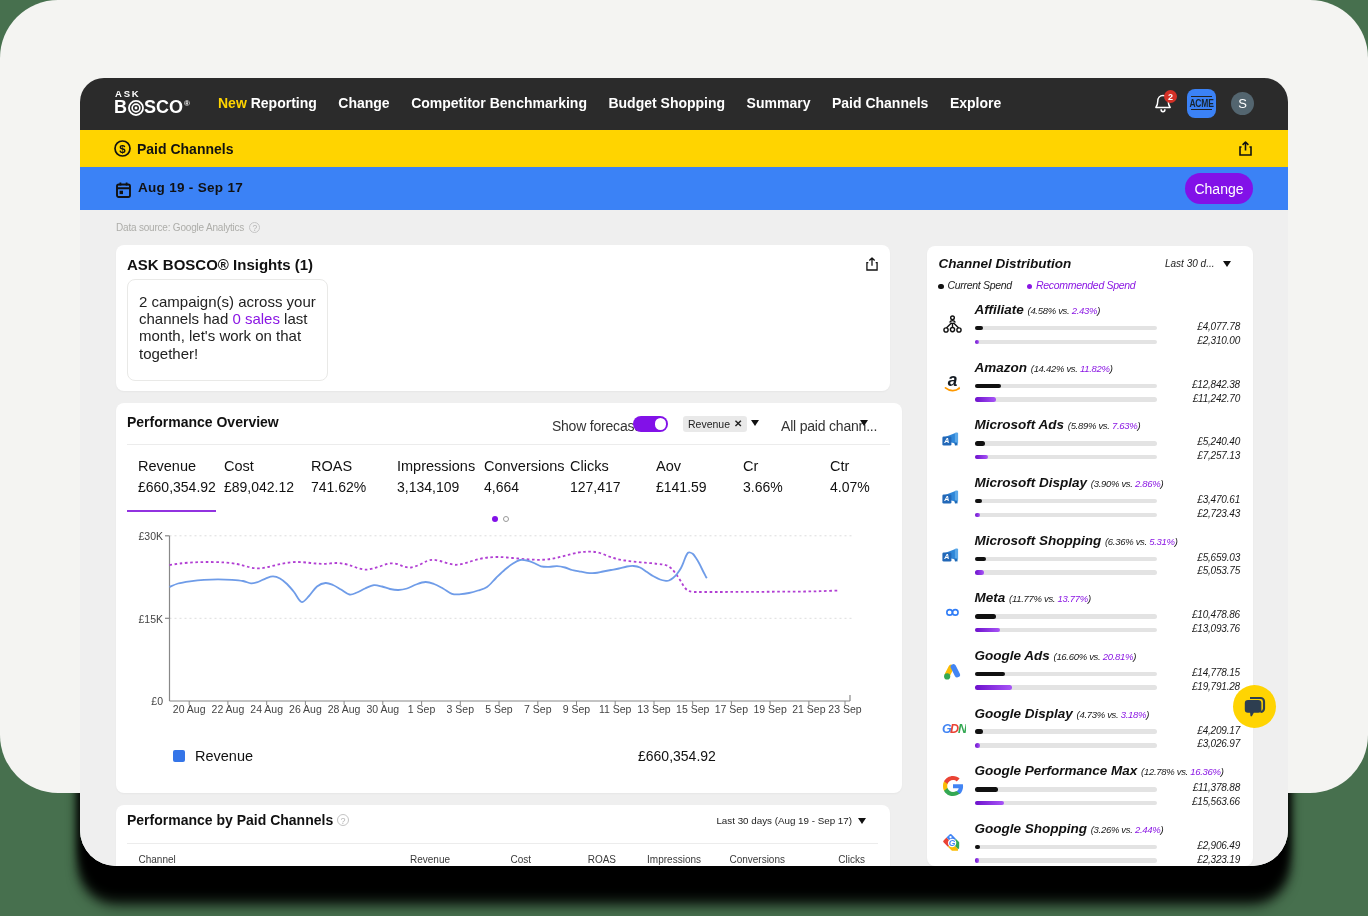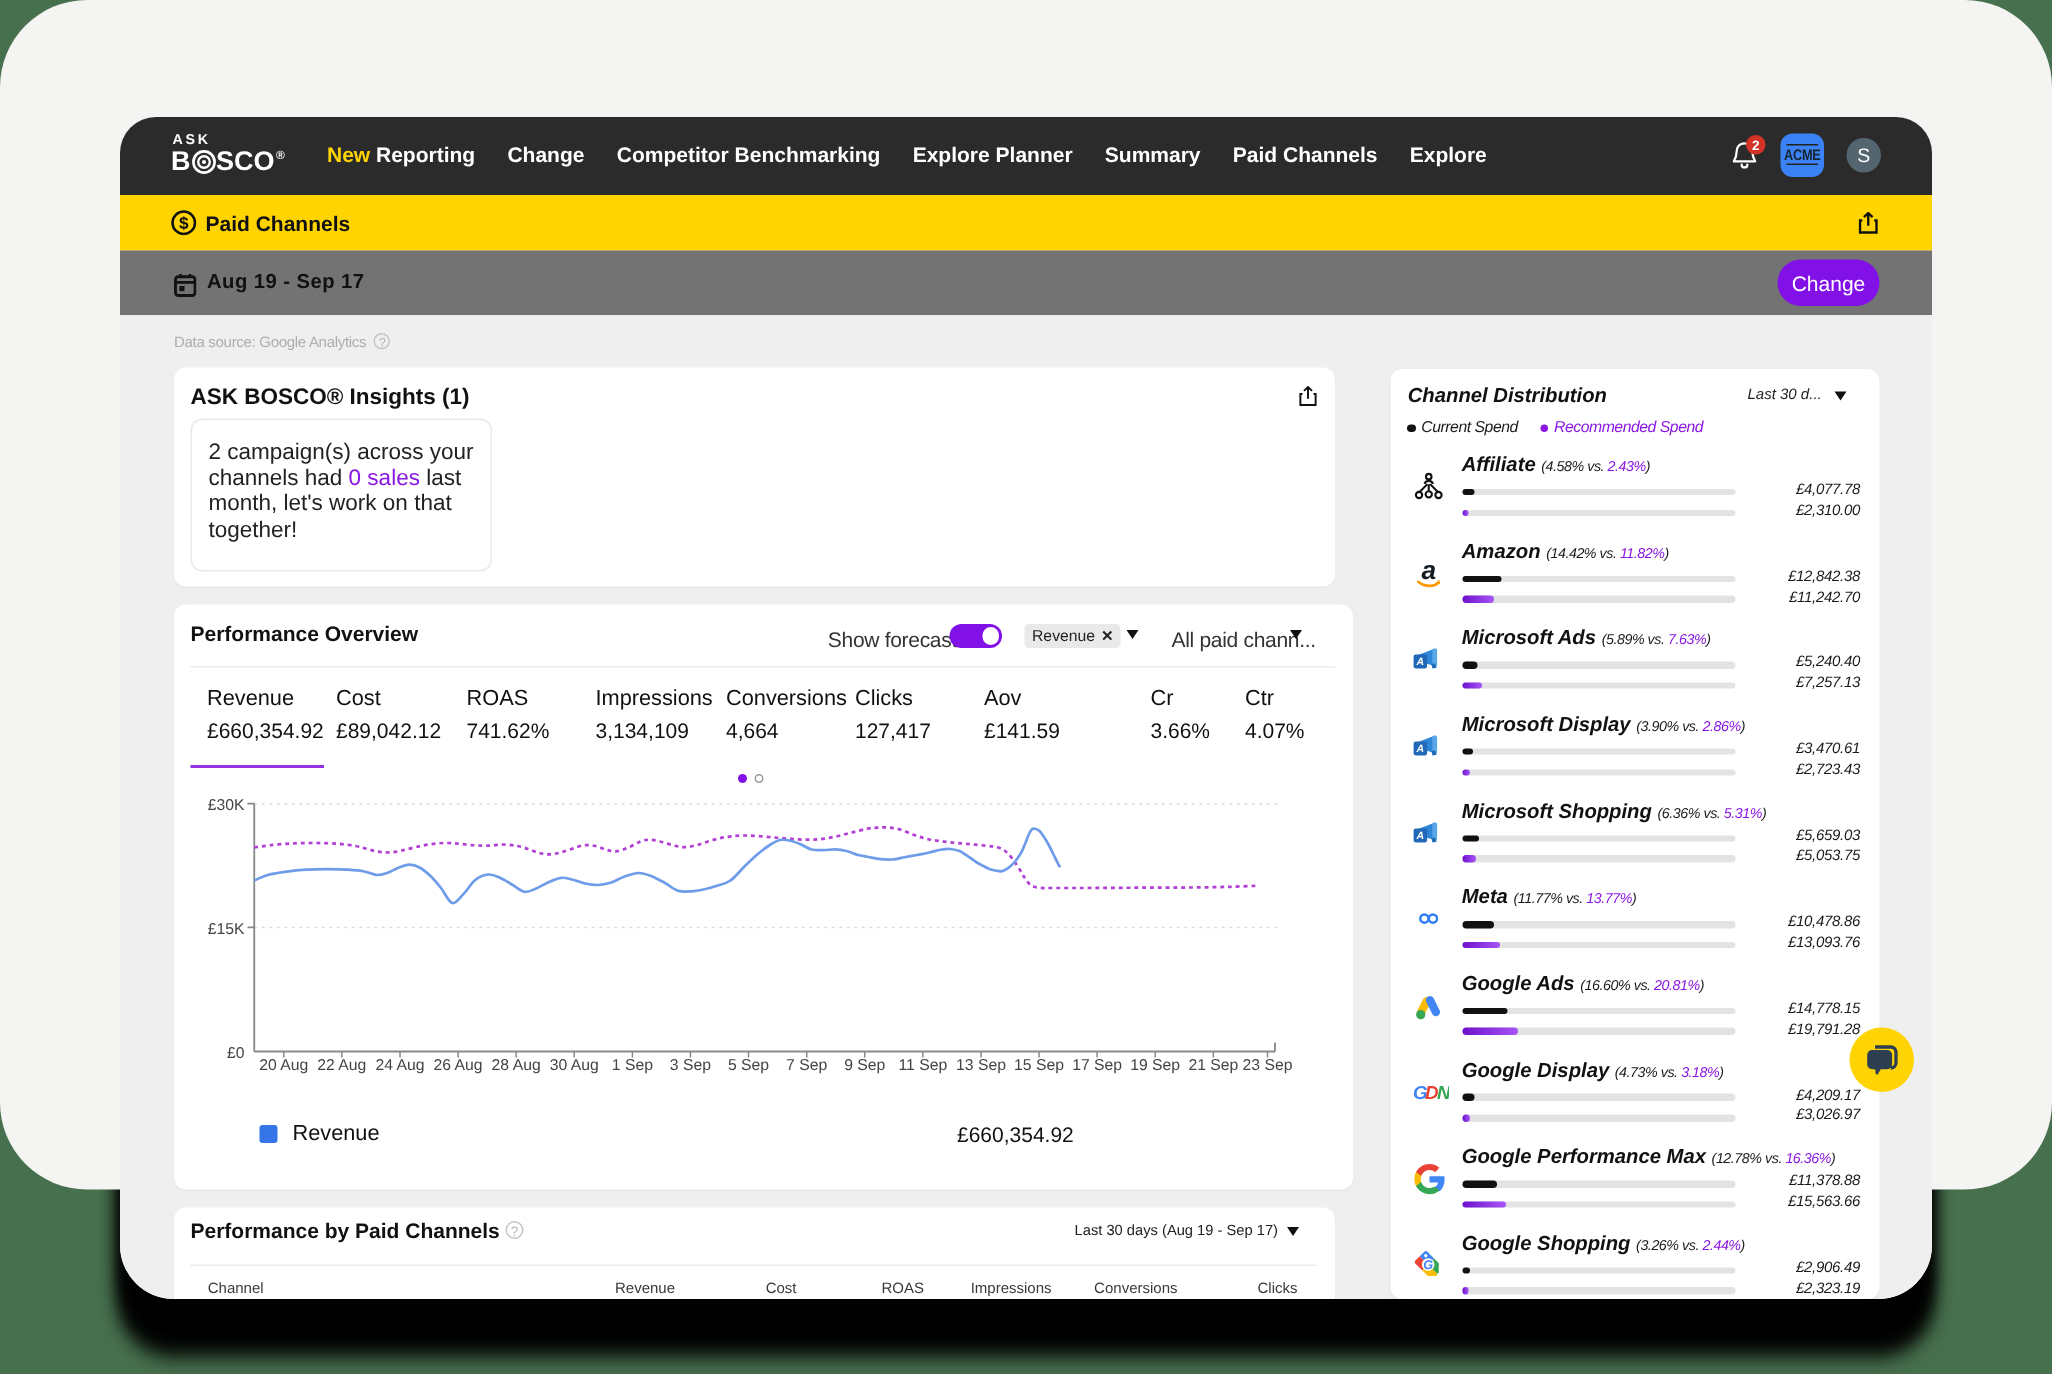--- a/index.html
+++ b/index.html
@@ -19,21 +19,21 @@
 .bell { position:relative; width:18px; height:20px; }
 .badge { position:absolute; top:-3px; right:-5px; width:13px; height:13px; background:#d43127; border-radius:50%; color:#fff; font-size:9px; font-weight:bold; display:flex; align-items:center; justify-content:center; }
 .acme { width:29px; height:29px; background:#3b82f6; border-radius:8px; display:flex; align-items:center; justify-content:center; flex-direction:column; }
 .acme .ln { width:21px; border-top:1.5px solid #222; }
 .acme .tx { font-size:8.5px; font-weight:bold; color:#16242f; letter-spacing:-0.2px; margin:1px 0; transform:scaleY(1.2); }
 .avatar { width:23px; height:23px; background:#53656f; border-radius:50%; color:#fff; font-size:13px; display:flex; align-items:center; justify-content:center; }
 
 .yellowbar { position:absolute; left:0; top:52px; width:1208px; height:37px; background:#ffd400; display:flex; align-items:center; }
 .yellowbar .ttl { position:absolute; left:57px; font-size:14px; font-weight:bold; color:#111; }
 
-.datebar { position:absolute; left:0; top:89px; width:1208px; height:43px; background:#737373; box-shadow:0 4px 6px rgba(0,0,0,0.12); }
+.datebar { position:absolute; left:0; top:89px; width:1208px; height:43px; background:#3b82f6; box-shadow:0 4px 6px rgba(0,0,0,0.12); }
 .datebar::after { content:""; position:absolute; left:0; top:43px; width:100%; height:3px; background:repeating-linear-gradient(90deg, rgba(0,0,0,0.09) 0 5px, rgba(0,0,0,0.02) 5px 10px); }
 .datebar .dt { position:absolute; left:58px; top:13px; font-size:13.5px; font-weight:bold; color:#111; letter-spacing:0.3px; }
 .btn-change { position:absolute; right:35px; top:6px; width:68px; height:31px; background:#8211e8; border-radius:16px; color:#fff; font-size:14px; font-weight:normal; display:flex; align-items:center; justify-content:center; }
 
 .content { position:absolute; left:0; top:132px; width:1208px; height:656px; background:#efefef; }
 .datasource { position:absolute; left:36px; top:12px; font-size:10px; letter-spacing:-0.2px; color:#adada9; }
 .card { position:absolute; background:#fff; border-radius:8px; box-shadow:0 1px 2px rgba(0,0,0,0.04); }
 .card-insights { left:36px; top:35px; width:774px; height:146px; }
 .card-perf { left:36px; top:193px; width:786px; height:390px; }
 .card-table { left:36px; top:595px; width:774px; height:120px; }
@@ -83,21 +83,21 @@
         <div class="bosco">B<svg width="16" height="16" viewBox="0 0 17 17" style="margin:0 0.5px;">
             <circle cx="8.5" cy="8.5" r="7.5" fill="none" stroke="#fff" stroke-width="1.9"></circle>
             <circle cx="8.5" cy="8.5" r="4.1" fill="none" stroke="#fff" stroke-width="1.7"></circle>
             <circle cx="8.5" cy="8.5" r="1.5" fill="#fff"></circle>
           </svg>SCO<span style="font-size:8px;margin:-8px 0 0 1px;">®</span></div>
       </div>
     <div class="nav-items">
       <div><span class="new">New</span> Reporting</div>
       <div>Change</div>
       <div>Competitor Benchmarking</div>
-      <div>Explore Planner</div>
+      <div>Budget Shopping</div>
       <div>Summary</div>
       <div>Paid Channels</div>
       <div>Explore</div>
     </div>
     <div class="nav-right">
       <div class="bell"><svg width="18" height="20" viewBox="0 0 24 26">
             <path d="M12 3 C7.5 3 5 6.5 5 10.5 C5 15 3.5 17.5 2.5 19 L21.5 19 C20.5 17.5 19 15 19 10.5 C19 6.5 16.5 3 12 3 Z" fill="none" stroke="#fff" stroke-width="2" stroke-linejoin="round"></path>
             <path d="M9.5 22 a2.5 2.5 0 0 0 5 0" fill="none" stroke="#fff" stroke-width="2" stroke-linecap="round"></path>
           </svg><div class="badge">2</div></div>
       <div class="acme">
@@ -172,21 +172,21 @@
           <div class="vl">4,664</div>
         </div>
       <div class="stat" style="left:454px;">
           <div class="lb">Clicks</div>
           <div class="vl">127,417</div>
         </div>
       <div class="stat" style="left:540px;">
           <div class="lb">Aov</div>
           <div class="vl">£141.59</div>
         </div>
-      <div class="stat" style="left:627px;margin-left:24px;">
+      <div class="stat" style="left:627px;">
           <div class="lb">Cr</div>
           <div class="vl">3.66%</div>
         </div>
       <div class="stat" style="left:714px;">
           <div class="lb">Ctr</div>
           <div class="vl">4.07%</div>
         </div>
       <div class="pv-underline"></div>
       <div class="dots">
           <div class="dot" style="background:#8211e8;"></div>

